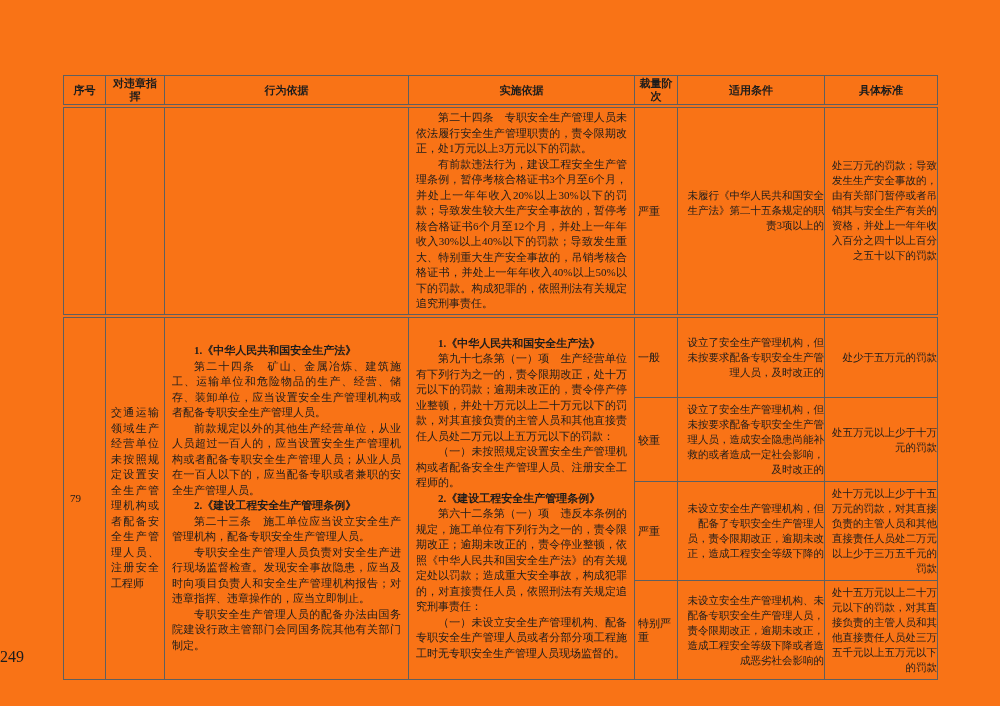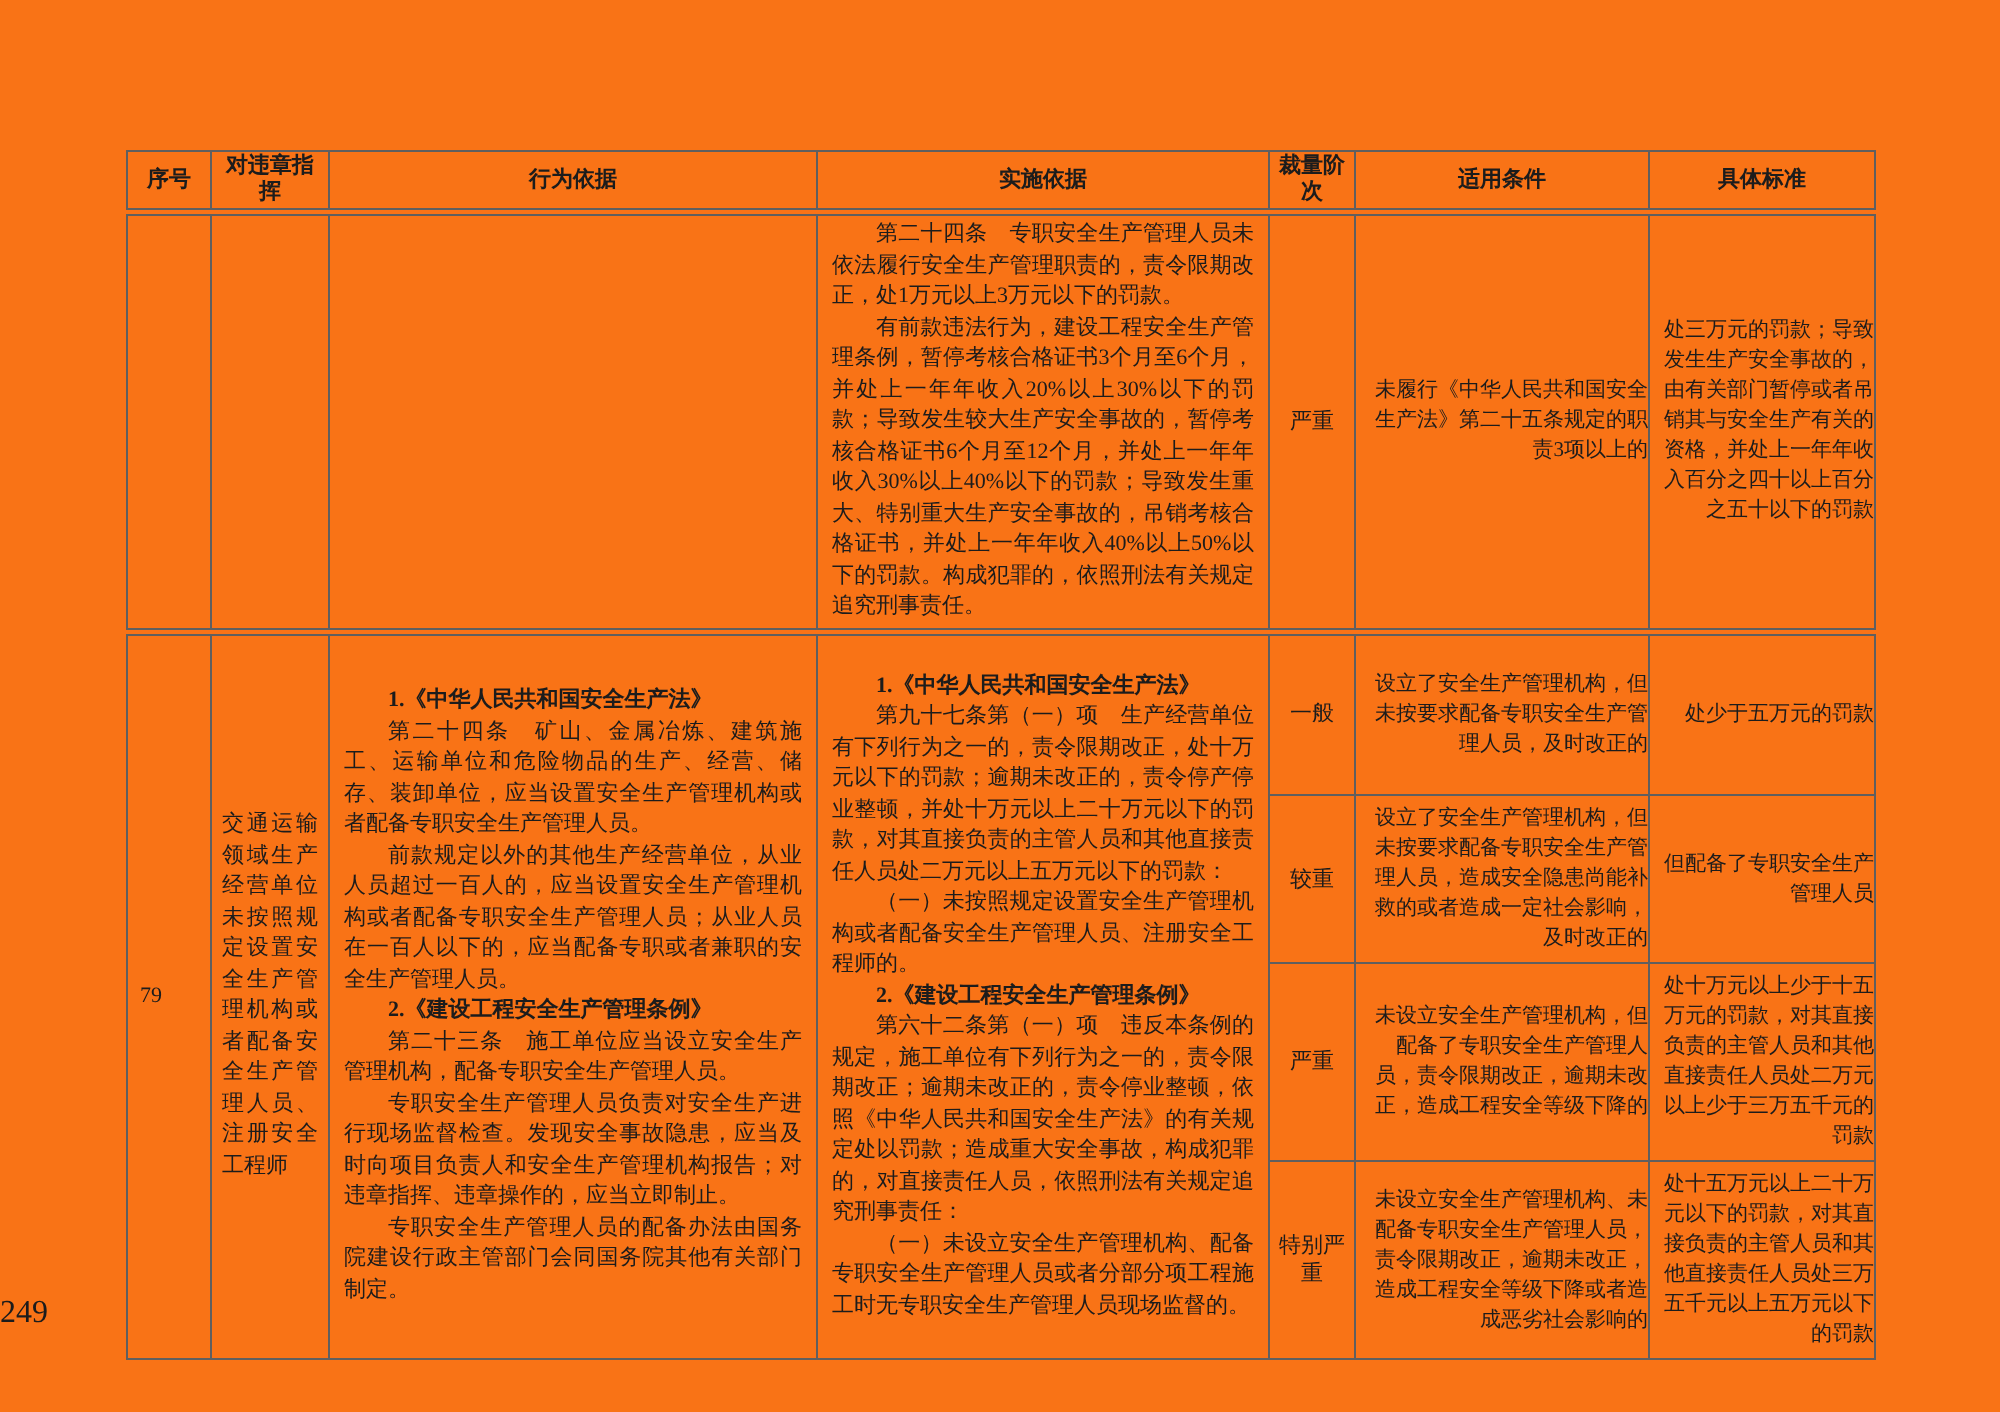--- a/index.html
+++ b/index.html
@@ -22,21 +22,21 @@
   }
   tr.major-boundary td { border-top:4px double #5f5f5f; }
   tr.r-cont  { height:190px; }
   tr.r79-a   { height:82px; }
   tr.r79-b   { height:83px; }
   tr.r79-c   { height:91px; }
   tr.r79-d   { height:99px; }
   .c-num      { text-align:left; }
   .c-violation{ text-align:justify; padding:2px 5px; line-height:15.5px; }
   .c-basis, .c-impl { padding:2px 7px; line-height:15.5px; vertical-align:middle; }
-  .c-level    { text-align:center; line-height:14px; padding:2px 3px;border-radius:19px; }
+  .c-level    { line-height:14px; padding:2px 3px;border-radius:19px; }
   .c-cond, .c-std {
     font-size:10.5px; line-height:15px; text-align:right; padding:4px 0;
   }
   .para { text-indent:2em; text-align:justify; margin:0; }
   .para.bold { font-weight:bold; }
   .page-number {
     position:absolute; top:648px; left:0; width:1000px;
     text-align:left; font-size:16px;
     font-family:"Liberation Serif","DejaVu Serif",serif;
   }
@@ -99,21 +99,21 @@
             <div class="para">第六十二条第（一）项　违反本条例的规定，施工单位有下列行为之一的，责令限期改正；逾期未改正的，责令停业整顿，依照《中华人民共和国安全生产法》的有关规定处以罚款；造成重大安全事故，构成犯罪的，对直接责任人员，依照刑法有关规定追究刑事责任：</div>
             <div class="para">（一）未设立安全生产管理机构、配备专职安全生产管理人员或者分部分项工程施工时无专职安全生产管理人员现场监督的。</div>
           </td>
         <td class="c-level">一般</td>
         <td class="c-cond">设立了安全生产管理机构，但未按要求配备专职安全生产管理人员，及时改正的</td>
         <td class="c-std">处少于五万元的罚款</td>
       </tr>
       <tr class="r79-b">
         <td class="c-level">较重</td>
         <td class="c-cond">设立了安全生产管理机构，但未按要求配备专职安全生产管理人员，造成安全隐患尚能补救的或者造成一定社会影响，及时改正的</td>
-        <td class="c-std">但配备了专职安全生产管理人员</td>
+        <td class="c-std">处五万元以上少于十万元的罚款</td>
       </tr>
       <tr class="r79-c">
         <td class="c-level">严重</td>
         <td class="c-cond">未设立安全生产管理机构，但配备了专职安全生产管理人员，责令限期改正，逾期未改正，造成工程安全等级下降的</td>
         <td class="c-std">处十万元以上少于十五万元的罚款，对其直接负责的主管人员和其他直接责任人员处二万元以上少于三万五千元的罚款</td>
       </tr>
       <tr class="r79-d">
         <td class="c-level">特别严重</td>
         <td class="c-cond">未设立安全生产管理机构、未配备专职安全生产管理人员，责令限期改正，逾期未改正，造成工程安全等级下降或者造成恶劣社会影响的</td>
         <td class="c-std">处十五万元以上二十万元以下的罚款，对其直接负责的主管人员和其他直接责任人员处三万五千元以上五万元以下的罚款</td>

